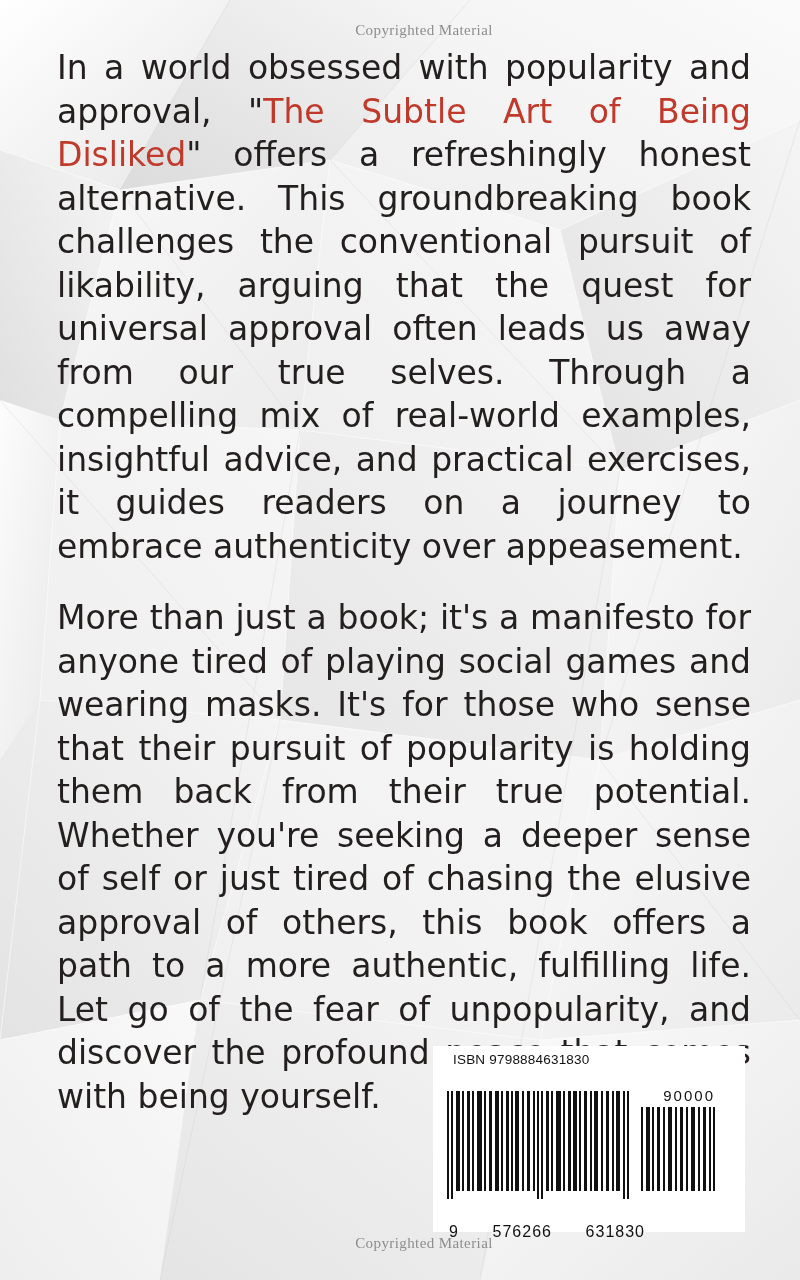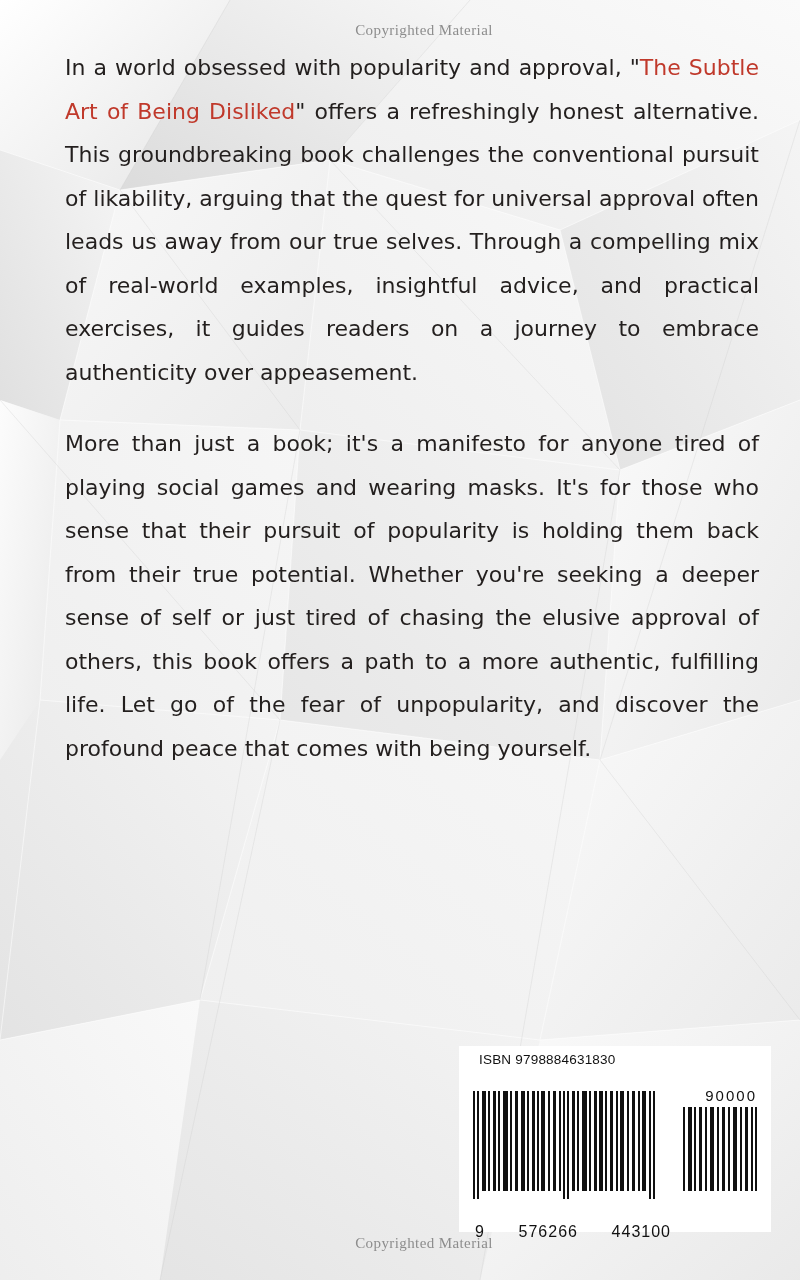--- a/index.html
+++ b/index.html
@@ -36,49 +36,49 @@
     font-size: 15px;
     color: #8d8d8d;
     letter-spacing: 0.4px;
     padding-left: 24px;
   }
   .watermark.top { top: 22px; }
   .watermark.bottom { top: 1235px; }
 
   .blurb {
     position: absolute;
-    left: 65px;
+    left: 57px;
     top: 46px;
     width: 694px;
     font-family: "DejaVu Sans", sans-serif;
-    font-size: 22px;
+    font-size: 33px;
     line-height: 43.5px;
     color: #231f1e;
     text-align: justify;
     text-justify: inter-word;
     font-weight: 400;
   }
   .blurb p {
     margin: 0 0 28px 0;
   }
   .blurb p:last-child { margin-bottom: 8px; }
   .title-highlight {
     color: #c0392b;
   }
 
   
   .barcode-box {
     position: absolute;
-    left: 459px;
+    left: 433px;
     top: 1046px;
     width: 312px;
     height: 186px;
     background: #ffffff;
     box-sizing: border-box;
-    padding: 6px 8px 4px 8px;
+    padding: 6px 24px 4px 8px;
   }
   .isbn-text {
     font-family: "Liberation Sans", sans-serif;
     font-size: 13.5px;
     color: #111;
     margin-left: 12px;
     letter-spacing: 0.2px;
   }
   .bc-row {
     position: relative;
@@ -229,21 +229,21 @@
             <rect x="161" y="0" width="3" height="100"></rect>
             <rect x="167" y="0" width="2" height="100"></rect>
             <rect x="171" y="0" width="4" height="100"></rect>
             <rect x="178" y="0" width="2" height="108"></rect>
             <rect x="182" y="0" width="2" height="108"></rect>
           </g>
         </svg>
         <div class="human-digits">
           <span>9</span>
           <span>576266</span>
-          <span>443100</span>
+          <span>631830</span>
         </div>
       </div>
 
       <div class="bc-addon">
         <svg class="bars" viewBox="0 0 78 84" preserveAspectRatio="none">
           <rect x="0" y="0" width="78" height="84" fill="#ffffff"></rect>
           <g fill="#111111">
             <rect x="2" y="0" width="2" height="84"></rect>
             <rect x="7" y="0" width="4" height="84"></rect>
             <rect x="13" y="0" width="2" height="84"></rect>

